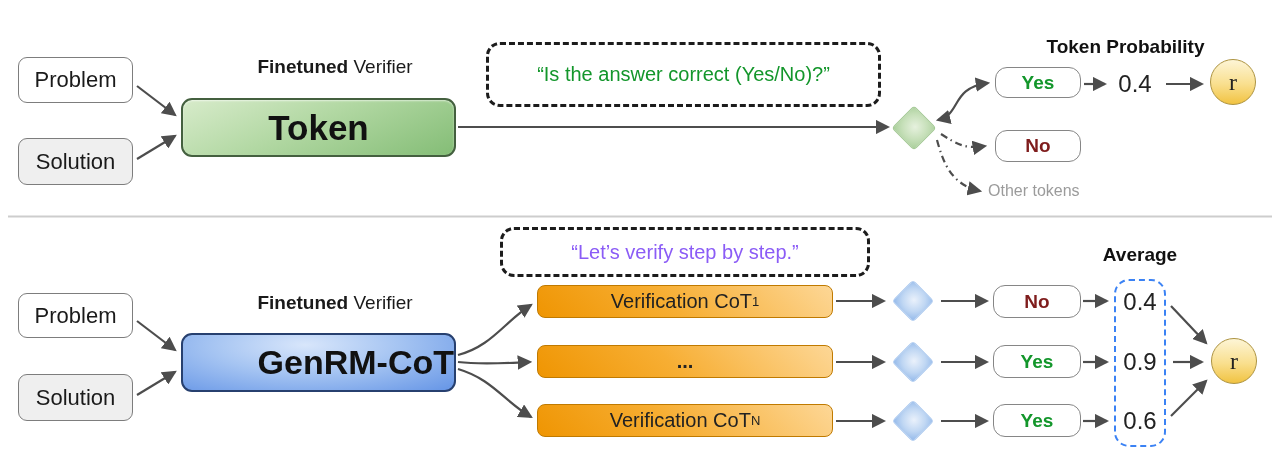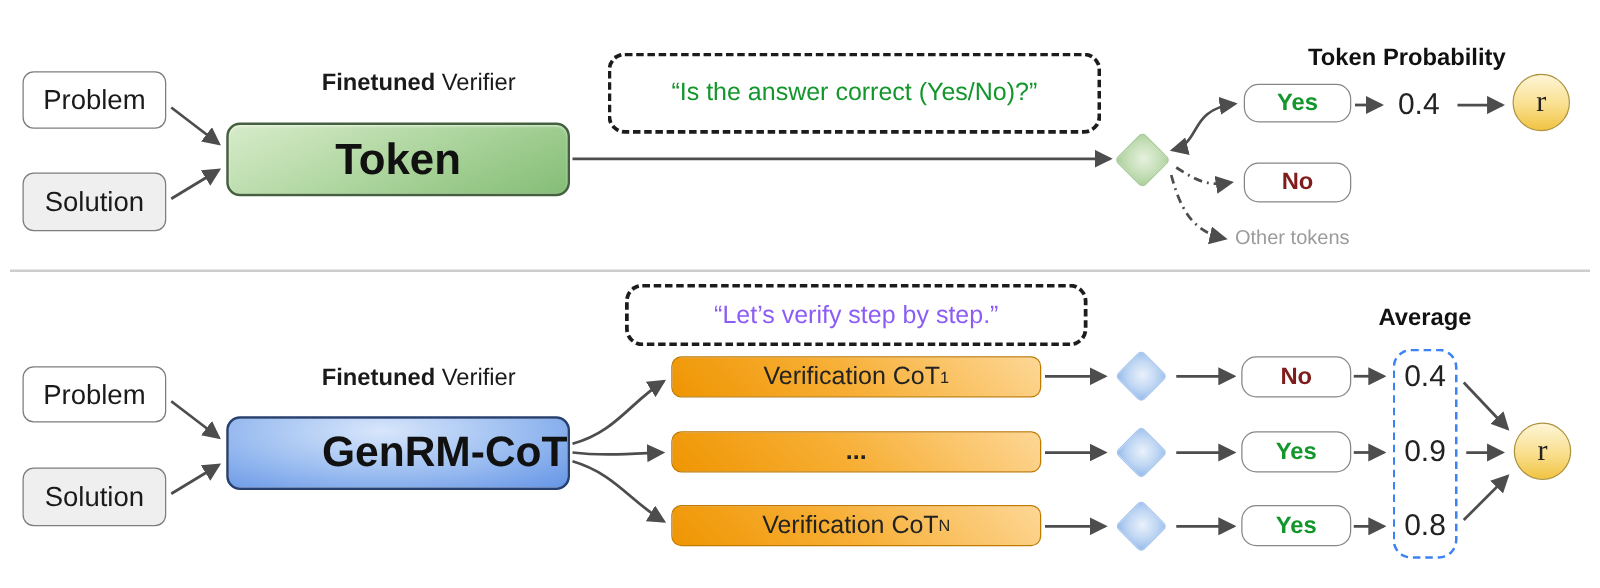--- a/index.html
+++ b/index.html
@@ -200,20 +200,20 @@
   </div>
   <div class="abs avgbox" style="left:1114px;top:279px;width:52px;height:168px;"></div>
 
   <div class="abs node score" style="left:1114px;top:290px;width:52px;height:24px;">
     <span>0.4</span>
   </div>
   <div class="abs node score" style="left:1114px;top:350px;width:52px;height:24px;">
     <span>0.9</span>
   </div>
   <div class="abs node score" style="left:1114px;top:409px;width:52px;height:24px;">
-    <span>0.8</span>
+    <span>0.6</span>
   </div>
 
   <div class="abs node reward" style="left:1211px;top:338px;width:46px;height:46px;z-index:2;">
     <span>r</span>
   </div>
 
 </div>
 
 </body></html>

